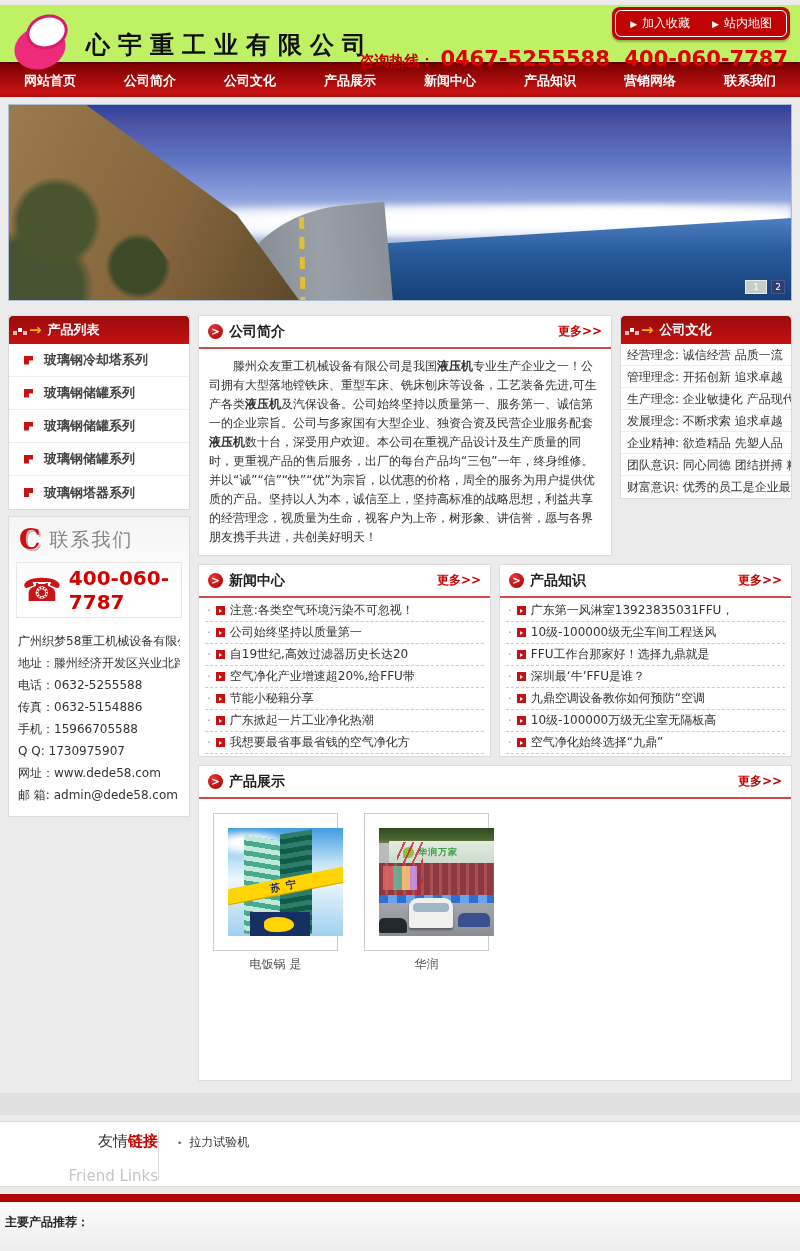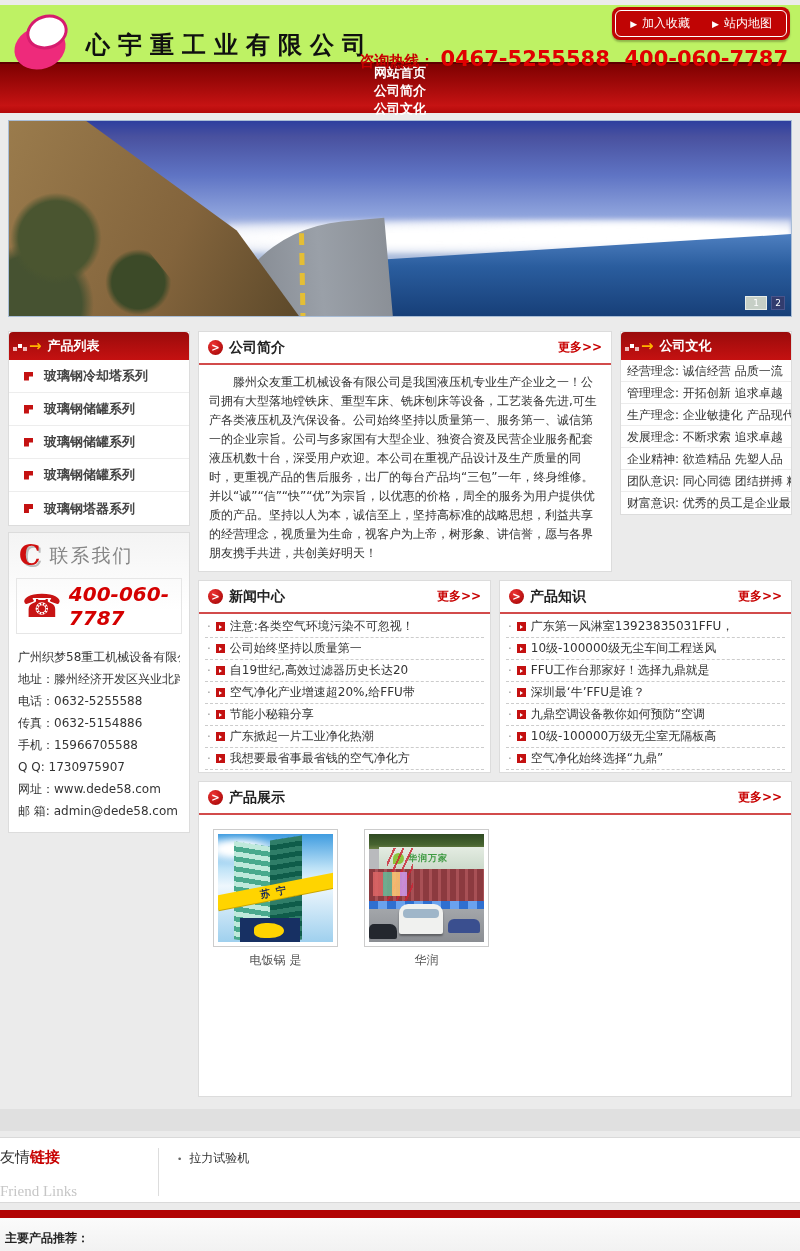--- a/index.html
+++ b/index.html
@@ -30,22 +30,22 @@
       padding:3px; box-shadow:0 2px 2px rgba(0,0,0,.25); }
   .topbtns-inner { border:1px solid #fff; border-radius:6px; padding:4px 14px;
       display:flex; gap:22px; color:#fff; font-size:12px; }
   .topbtn { display:flex; align-items:center; gap:5px; }
   .topbtn .tri { font-size:9px; }
   .hotline { position:absolute; right:12px; top:42px; display:flex; align-items:baseline; gap:6px; }
   .hotline-label { color:#c70000; font-size:15px; font-weight:bold; }
   .hotline-num { color:#e00000; font-size:21px; font-weight:bold; white-space:pre; }
 
   
-  .nav { display:flex; height:51px; border-top:2px solid #5d0000;
-      background:linear-gradient(180deg,#7e0101 0%,#a30a0a 45%,#c61313 85%,#b30909 100%);flex-direction:column; }
+  .nav { display:flex; height:35px; border-top:2px solid #5d0000;
+      background:linear-gradient(180deg,#7e0101 0%,#a30a0a 45%,#c61313 85%,#b30909 100%); }
   .nav a { flex:1; display:flex; align-items:center; justify-content:center;
       color:#fff; font-size:13px; font-weight:bold; }
 
   
   .banner { position:relative; margin:7px 8px 14px; height:197px; border:1px solid #a9bdd6;
       overflow:hidden;
       background:linear-gradient(180deg,#2e3f9f 0%,#49519f 8%,#5f74c4 28%,#8ea3dc 48%,#ccd3ea 60%,#aebedd 68%,#7d9ac9 100%); }
   .clouds { position:absolute; left:28%; top:50%; width:72%; height:18%; filter:blur(2px);
       background:radial-gradient(ellipse at 30% 55%,#fff 20%,rgba(255,255,255,.75) 45%,transparent 72%),
                  radial-gradient(ellipse at 72% 40%,#fff 25%,transparent 65%); }
@@ -105,28 +105,28 @@
 
   
   .contact { margin-top:6px; background:linear-gradient(180deg,#f4f4f4,#ffffff 26%); }
   .contact-hdr { display:flex; align-items:center; gap:9px; padding:9px 10px 5px; }
   .c-ico { font-family:"DejaVu Serif",serif; font-size:27px; font-weight:bold; color:#cf0f0f;
       line-height:1; text-shadow:2px 2px 0 #bbb; }
   .contact-title { font-size:19px; color:#858585; letter-spacing:2px; }
   .phone-row { margin:4px 7px 6px; border:1px solid #e6e6e6; display:flex; align-items:center;
       gap:7px; padding:3px 5px; }
   .phone-ico { color:#c81414; font-size:32px; line-height:1; }
-  .phone-num { color:#d40000; font-size:20px; font-weight:bold; font-style:italic; }
+  .phone-num { color:#d40000; font-size:20px; font-weight:bold; }
   .contact-lines { padding:6px 9px 10px; }
   .contact-lines p { line-height:22px; font-size:12px; color:#333; white-space:nowrap; overflow:hidden; }
 
   
   .about-body { padding:5px 10px 8px; }
   .about-body p { font-size:12px; color:#333; line-height:19px; text-indent:24px; margin-top:3px; }
-  .about-body b { font-weight:normal; }
+  .about-body b { font-weight:bold; }
 
   
   .culture-list div { line-height:22px; height:22px; border-bottom:1px solid #ececec;
       font-size:12px; color:#333; padding:0 6px; white-space:nowrap; overflow:hidden; }
   .culture-list div:last-child { border-bottom:none; }
 
   
   .nlist { padding:2px 6px; }
   .nlist li { display:flex; align-items:center; gap:5px; height:22px;
       border-bottom:1px dashed #ccc; font-size:12px; color:#333;
@@ -134,21 +134,21 @@
   .dot { color:#999; }
   .nico { width:9px; height:9px; background:#c41111; flex:none; display:flex;
       align-items:center; justify-content:center; }
   .nico i { width:0; height:0; border-top:2px solid transparent; border-bottom:2px solid transparent;
       border-left:3px solid #fff; }
 
   
   .showcase { min-height:316px; }
   .thumbs { display:flex; gap:26px; padding:14px 14px; }
   .thumb-cap { text-align:center; font-size:12px; color:#555; margin-top:5px; }
-  .thumb-frame { width:125px; border:1px solid #ccc; background:#fff; padding:4px; }
+  .thumb-frame { width:125px; border:1px solid #ccc; background:#fff; padding:14px; }
   .art { position:relative; width:115px; height:108px; overflow:hidden; }
 
   
   .art1 { background:linear-gradient(180deg,#3f9ce0 0%,#bfe3f7 32%,#eef7fd 48%,#9fd0ee 100%); }
   .a1-cloud { position:absolute; left:-8px; top:2px; width:70px; height:26px; filter:blur(2px);
       background:radial-gradient(ellipse at 40% 50%,#fff 30%,transparent 75%); }
   .a1-faceL { position:absolute; left:16px; top:10px; width:36px; height:98px;
       background:repeating-linear-gradient(180deg,#bfe9db 0 5px,#49a98d 5px 10px);
       transform:skewY(9deg); }
   .a1-faceR { position:absolute; left:52px; top:4px; width:32px; height:104px;
@@ -188,21 +188,21 @@
   .a2-carR { position:absolute; right:4px; bottom:9px; width:32px; height:14px; background:#3a4f8f;
       border-radius:6px 6px 2px 2px; }
   .a2-ropes { position:absolute; top:14px; left:18px; width:26px; height:54px;
       background:repeating-linear-gradient(115deg,transparent 0 6px,#c23 6px 8px); opacity:.8; }
 
   
   .gray-band { height:22px; background:#e0e0e0; margin-top:12px; }
   .friends { margin-top:6px; background:#fff; border-top:1px solid #d9d9d9;
       border-bottom:1px solid #d9d9d9; height:66px; display:flex; align-items:flex-start;
       padding-top:10px; }
-  .fl-title { width:158px; text-align:left; flex:none;font-family:Liberation Serif, serif; }
+  .fl-title { width:158px; text-align:right; flex:none; }
   .fl-cn { font-size:15px; color:#333; }
   .fl-cn b { color:#c70000; }
   .fl-en { font-size:15px; color:#c6c6c6; margin-top:16px; }
   .fl-divider { width:1px; background:#ddd; height:48px; flex:none; }
   .fl-links { padding:2px 18px; }
   .fl-links li { display:flex; align-items:center; gap:7px; font-size:12px; color:#333; }
   .fl-bullet { color:#666; font-size:9px; }
   .red-bar { height:8px; background:#b20404; margin-top:7px; }
   .footer { background:linear-gradient(180deg,#fbfbfb,#e7e7e7); padding:6px 0 34px; }
   .recommend { font-size:12px; font-weight:bold; color:#222; padding:6px 5px 10px; }

